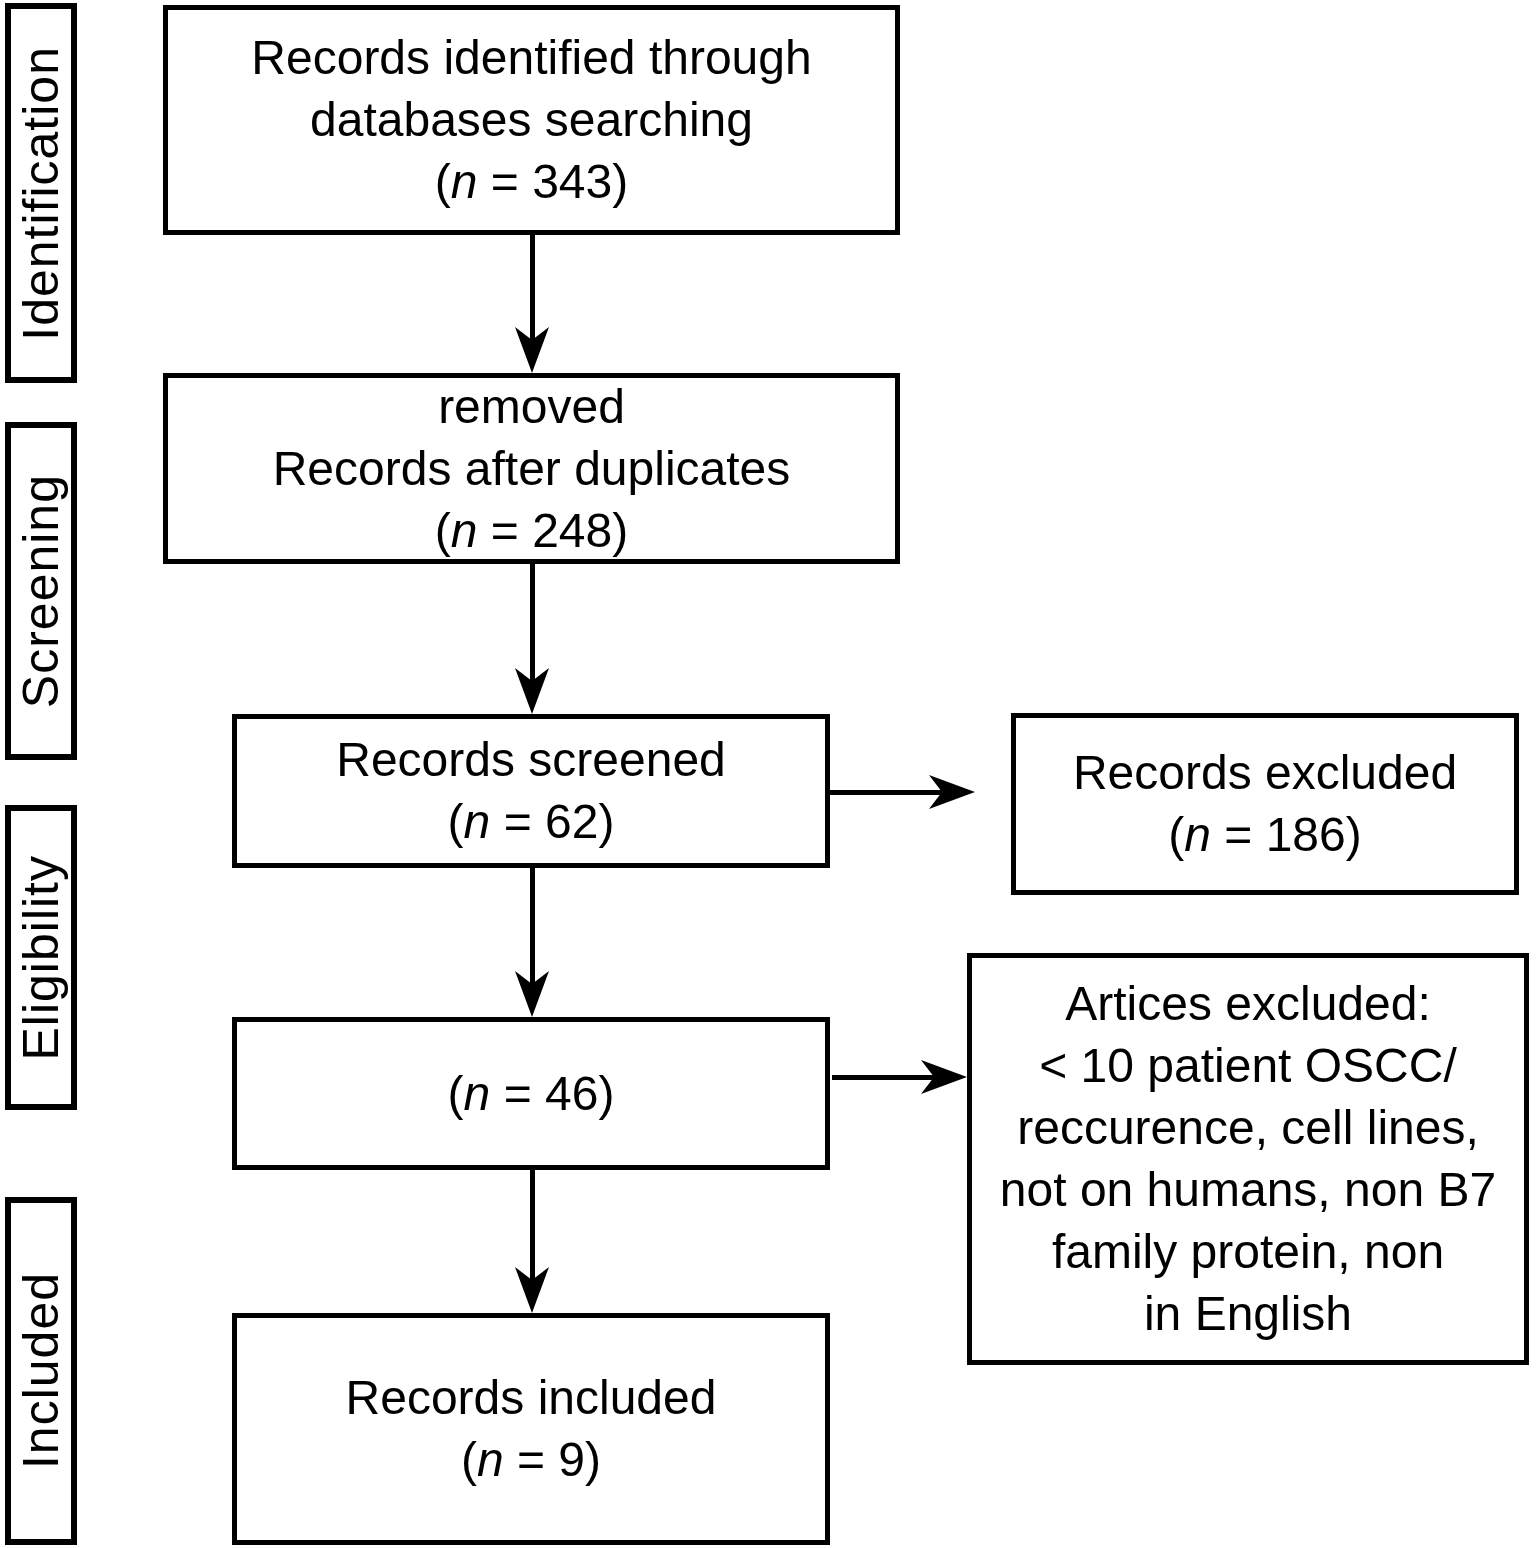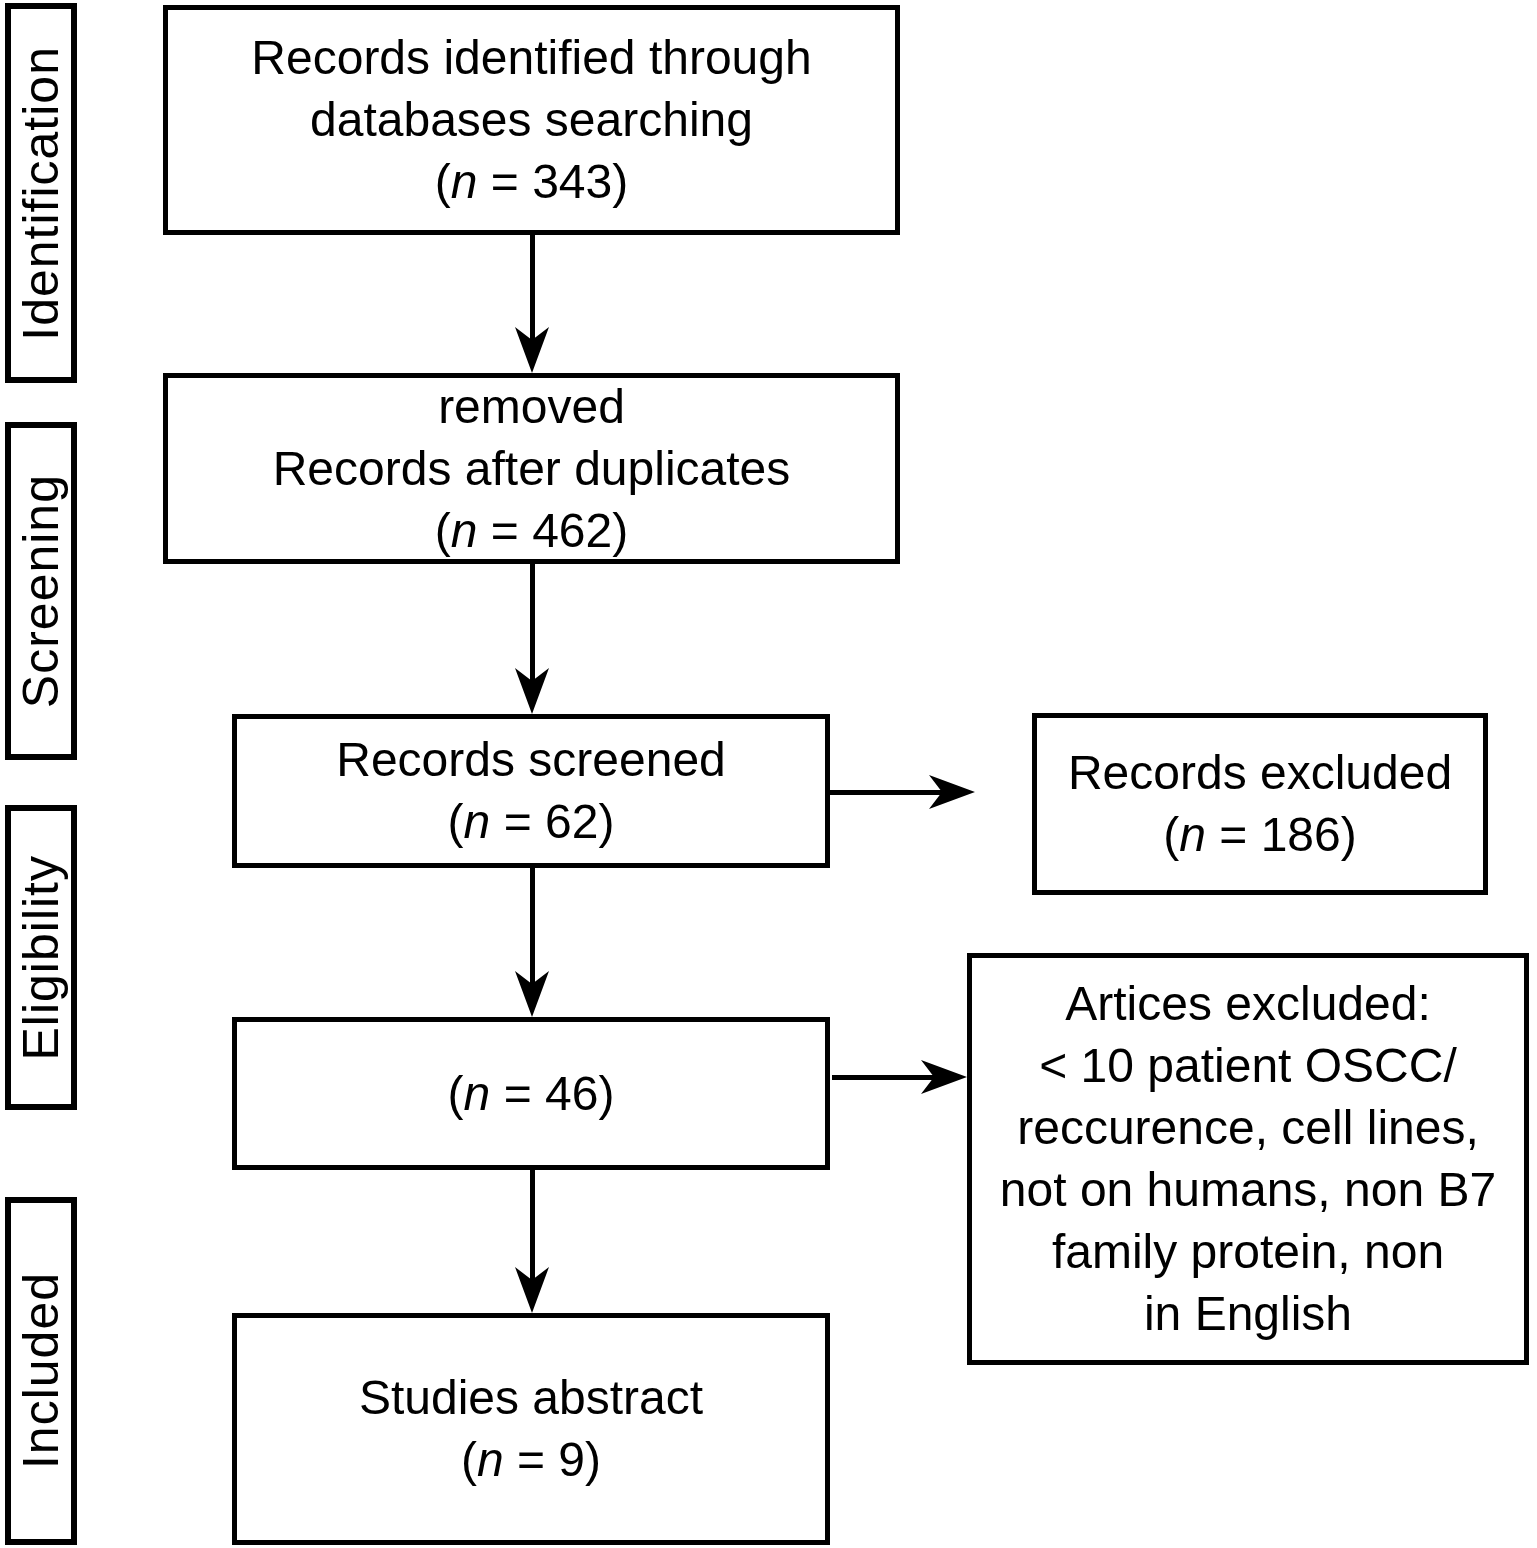--- a/index.html
+++ b/index.html
@@ -54,21 +54,21 @@
   #stage-included       { left: 5px;  top: 1197px; width: 72px; height: 348px; }
 
   
   #box-identified   { left: 163px; top: 5px;    width: 737px; height: 230px; }
   #box-dedup        { left: 163px; top: 373px;  width: 737px; height: 191px; }
   #box-screened     { left: 232px; top: 714px;  width: 598px; height: 154px; }
   #box-abstract     { left: 232px; top: 1017px; width: 598px; height: 153px; }
   #box-included     { left: 232px; top: 1313px; width: 598px; height: 232px; }
 
   
-  #box-records-excluded  { left: 1032px; top: 713px; width: 456px; height: 182px; }
+  #box-records-excluded  { left: 1011px; top: 713px; width: 508px; height: 182px; }
   #box-articles-excluded { left: 967px; top: 953px; width: 562px; height: 412px; }
 
   
   #arrow-down-1  { left: 512px; top: 235px;  }
   #arrow-down-2  { left: 512px; top: 564px;  }
   #arrow-down-3  { left: 512px; top: 868px;  }
   #arrow-down-4  { left: 512px; top: 1170px; }
   #arrow-right-1 { left: 830px; top: 772px;  }
   #arrow-right-2 { left: 832px; top: 1057px; }
 </style>
@@ -92,34 +92,34 @@
 
   <div class="box" id="box-identified">
     <div>Records identified through</div>
     <div>databases searching</div>
     <div><span>(</span><span class="nvar">n</span><span> = 343)</span></div>
   </div>
 
   <div class="box" id="box-dedup">
     <div>removed</div>
     <div>Records after duplicates</div>
-    <div><span>(</span><span class="nvar">n</span><span> = 462)</span></div>
+    <div><span>(</span><span class="nvar">n</span><span> = 248)</span></div>
   </div>
 
   <div class="box" id="box-screened">
     <div>Records screened</div>
     <div><span>(</span><span class="nvar">n</span><span> = 62)</span></div>
   </div>
 
   <div class="box" id="box-abstract">
     <div><span>(</span><span class="nvar">n</span><span> = 46)</span></div>
   </div>
 
   <div class="box" id="box-included">
-    <div>Studies abstract</div>
+    <div>Records included</div>
     <div><span>(</span><span class="nvar">n</span><span> = 9)</span></div>
   </div>
 
   <div class="box" id="box-records-excluded">
     <div>Records excluded</div>
     <div><span>(</span><span class="nvar">n</span><span> = 186)</span></div>
   </div>
 
   <div class="box" id="box-articles-excluded">
     <div>Artices excluded:</div>

